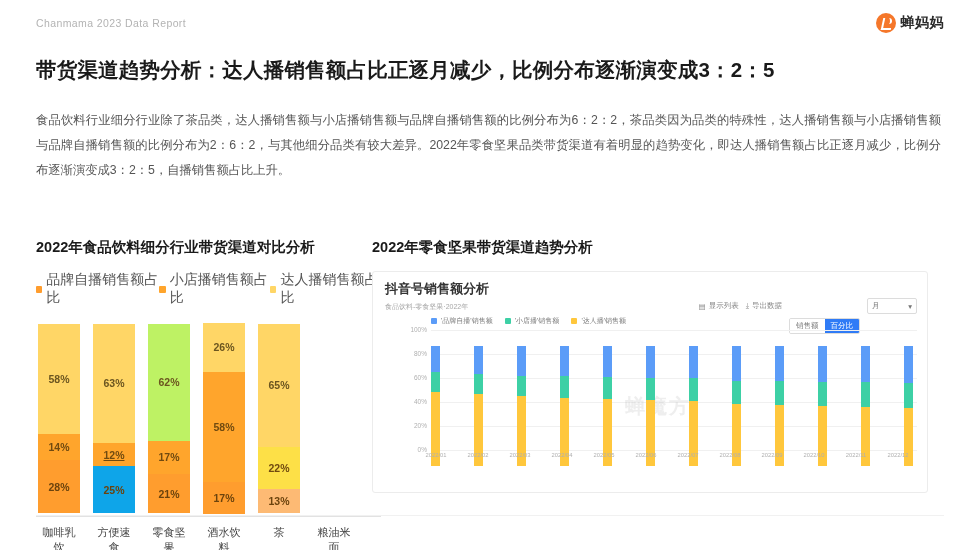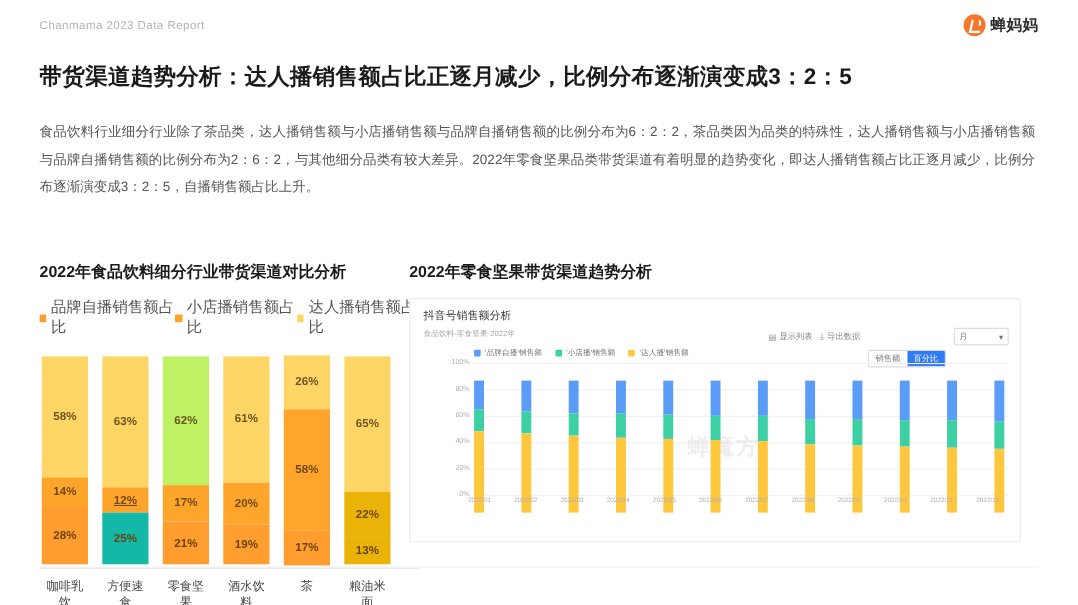--- a/index.html
+++ b/index.html
@@ -185,23 +185,23 @@
     position: relative;
     overflow: hidden;
   }
   .app-head {
     position: absolute;
     top: 8px; left: 12px;
     right: 10px;
     height: 34px;
   }
   .app-title {
-    font-size: 10px;
+    font-size: 13px;
     color: #333;
-    font-weight: normal;
+    font-weight: bold;
   }
   .app-sub {
     font-size: 7px;
     color: #a8a8a8;
     margin-top: 4px;
   }
   .app-tools {
     position: absolute;
     top: 6px; right: 10px;
     display: flex;
@@ -373,41 +373,36 @@
 
     <div class="bars" id="left-bars">
         <div class="bar-col">
           <div class="seg talent" style="height: 110.2px; background: rgb(255, 214, 102);">58%</div>
           <div class="seg shop" style="height: 26.6px; background: rgb(255, 165, 44);">14%</div>
           <div class="seg brand" style="height: 53.2px; background: rgb(255, 157, 46);">28%</div>
         </div>
         <div class="bar-col">
           <div class="seg talent" style="height: 119.7px; background: rgb(255, 214, 102);">63%</div>
           <div class="seg shop" style="height: 22.8px; background: rgb(255, 165, 44); text-decoration: underline;">12%</div>
-          <div class="seg brand" style="height: 47.5px; background: #14b8a6;">25%</div>
+          <div class="seg brand" style="height: 47.5px; background: #0ea5e9;">25%</div>
         </div>
         <div class="bar-col">
           <div class="seg talent" style="height: 117.8px; background: #bef264;">62%</div>
           <div class="seg shop" style="height: 32.3px; background: rgb(255, 165, 44);">17%</div>
           <div class="seg brand" style="height: 39.9px; background: rgb(255, 157, 46);">21%</div>
-        </div>
-        <div class="bar-col">
-          <div class="seg talent" style="height: 115.9px; background: rgb(255, 214, 102);">61%</div>
-          <div class="seg shop" style="height: 38px; background: rgb(255, 165, 44);">20%</div>
-          <div class="seg brand" style="height: 36.1px; background: rgb(255, 157, 46);">19%</div>
         </div>
         <div class="bar-col">
           <div class="seg talent" style="height: 49.4px; background: rgb(255, 214, 102);">26%</div>
           <div class="seg shop" style="height: 110.2px; background: rgb(255, 165, 44);">58%</div>
           <div class="seg brand" style="height: 32.3px; background: rgb(255, 157, 46);">17%</div>
         </div>
         <div class="bar-col">
           <div class="seg talent" style="height: 123.5px; background: rgb(255, 214, 102);">65%</div>
-          <div class="seg shop" style="height: 41.8px; background: #eab308;">22%</div>
-          <div class="seg brand" style="height: 24.7px; background: #eab308;">13%</div>
+          <div class="seg shop" style="height: 41.8px; background: #fde047;">22%</div>
+          <div class="seg brand" style="height: 24.7px; background: #fdba74;">13%</div>
         </div>
       </div>
     <div class="axis-line"></div>
     <div class="xlabels" id="left-xlabels">
         <div class="xlabel">咖啡乳饮</div>
         <div class="xlabel">方便速食</div>
         <div class="xlabel">零食坚果</div>
         <div class="xlabel">酒水饮料</div>
         <div class="xlabel">茶</div>
         <div class="xlabel">粮油米面</div>

